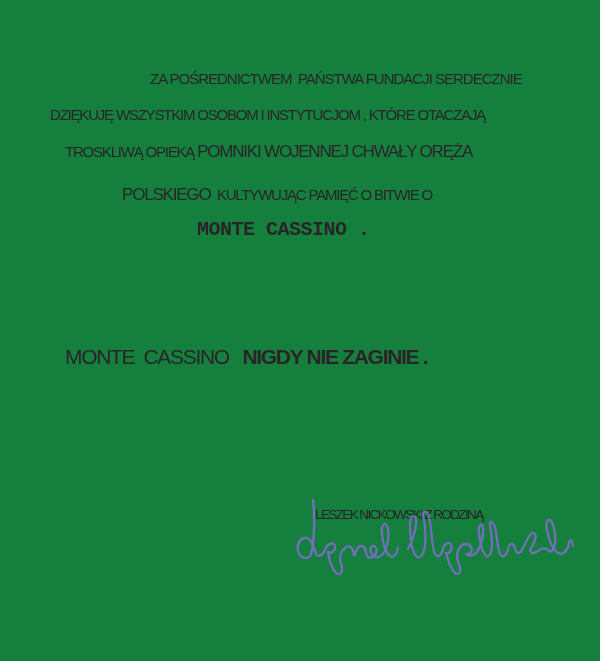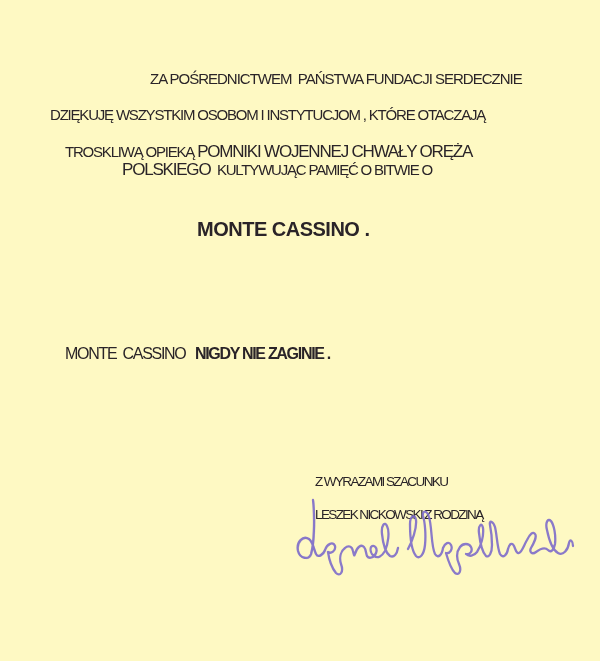--- a/index.html
+++ b/index.html
@@ -4,36 +4,36 @@
 <style>
   html,body{margin:0;padding:0;}
   body{
     width:600px;height:661px;
     background:#ffffff;
     font-family:"Liberation Sans",sans-serif;
     color:#2a2428;
     position:relative;
     overflow:hidden;
   }
-  .page{position:absolute;inset:0;background:#fef9c3;}
+  .page{position:absolute;inset:0;background:#15803d;}
   .line{
     position:absolute;
     white-space:pre;
     line-height:1.15;
     letter-spacing:-1.2px;
     color:#2a2428;
   }
   .l1{left:150px;top:70px;font-size:15px;letter-spacing:-1px;}
   .l2{left:50px;top:106px;font-size:15px;}
   .l3{left:65px;top:142px;font-size:17px;}
-  .l4{left:122px;top:160px;font-size:17px;}
-  .l5{left:197px;top:218px;font-size:20px;font-weight:700;letter-spacing:-0.5px;}
+  .l4{left:122px;top:185px;font-size:17px;}
+  .l5{left:197px;top:218px;font-size:20px;font-weight:700;letter-spacing:-0.5px;font-family:Liberation Mono, monospace;}
   .l6{left:80px;top:265px;font-size:15.5px;font-weight:700;}
   .l7{left:65px;top:296px;font-size:19px;letter-spacing:-1.3px;}
-  .l8{left:65px;top:345px;font-size:16px;letter-spacing:-1.3px;}
+  .l8{left:65px;top:345px;font-size:21px;letter-spacing:-1.3px;}
   .c1{left:315px;top:474px;font-size:13.5px;letter-spacing:-1.6px;}
   .c2{left:315px;top:507px;font-size:13.5px;letter-spacing:-1.6px;}
   .seg-small{font-size:15px;}
   .seg-bold{font-weight:700;}
   .signature-svg{
     position:absolute;
     left:290px;top:494px;
     width:292px;height:92px;
     pointer-events:none;
   }
@@ -61,21 +61,20 @@
   <div class="line l2">DZIĘKUJĘ WSZYSTKIM OSOBOM I INSTYTUCJOM , KTÓRE OTACZAJĄ</div>
 
   <div class="line l4"><span>POLSKIEGO </span><span class="seg-small"> KULTYWUJĄC PAMIĘĆ O BITWIE O</span></div>
 
   <div class="line l5">MONTE CASSINO .</div>
 
 
 
   <div class="line l8"><span>MONTE  CASSINO </span><span class="seg-bold">  NIGDY NIE ZAGINIE .</span></div>
 
-  <div class="line c1">Z WYRAZAMI SZACUNKU</div>
 
   <div class="line c2">LESZEK NICKOWSKI Z RODZINĄ</div>
 
   <svg class="signature-svg" viewBox="0 0 292 92" xmlns="http://www.w3.org/2000/svg">
     <path d="M 23,6
              C 25,25 24,50 21,60
              C 19,66 10,65 8,57
              C 6,48 13,41 19,45
              C 23,48 24,56 26,60
              C 28,64 33,61 35,56

